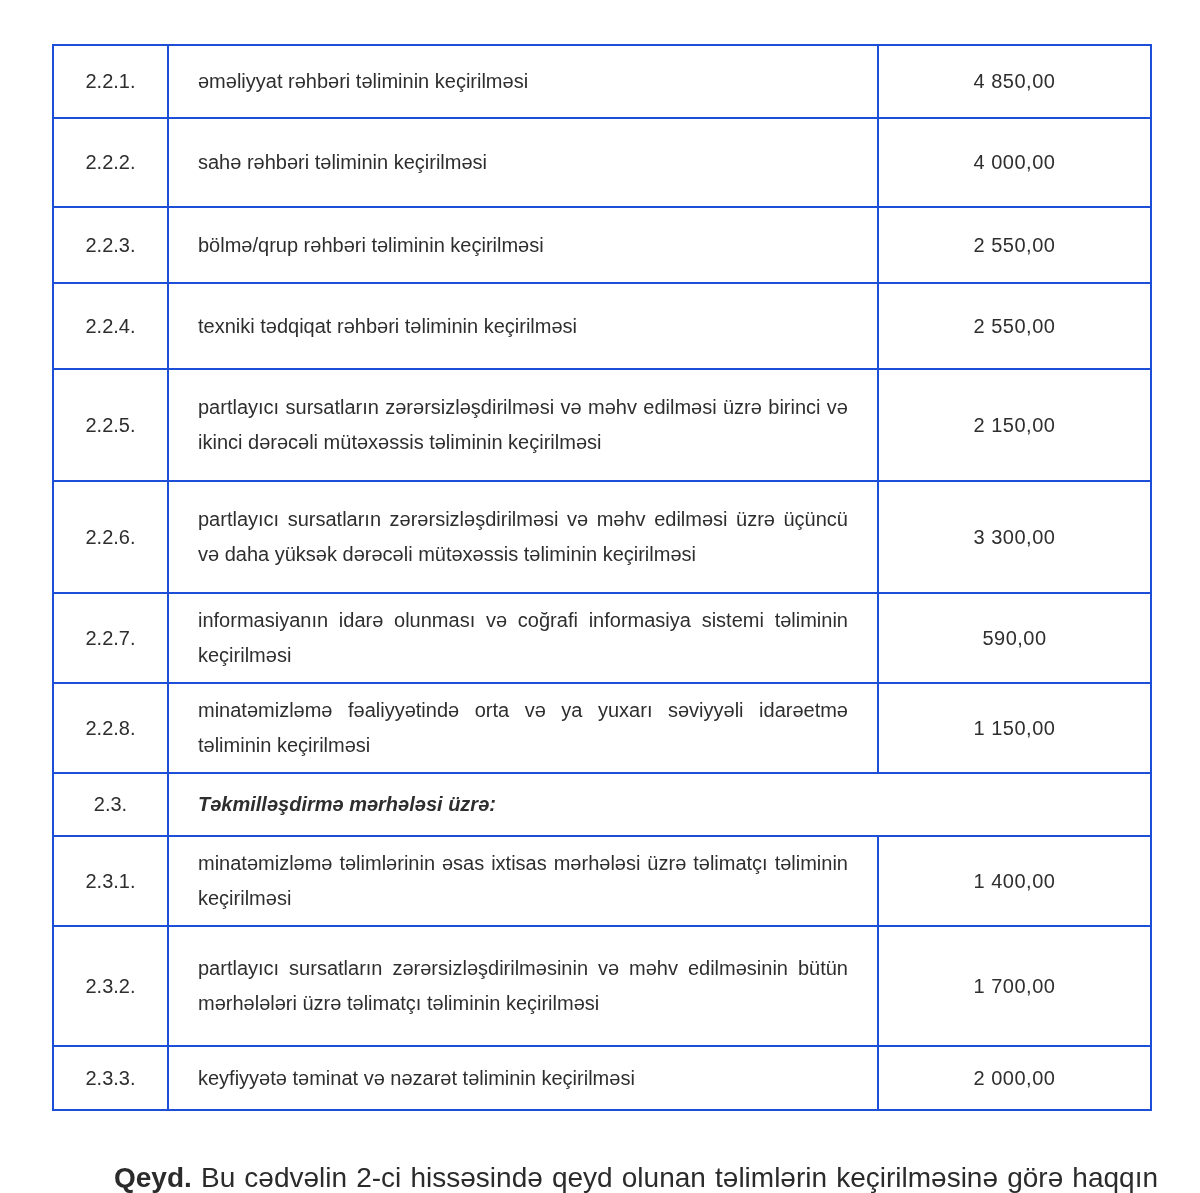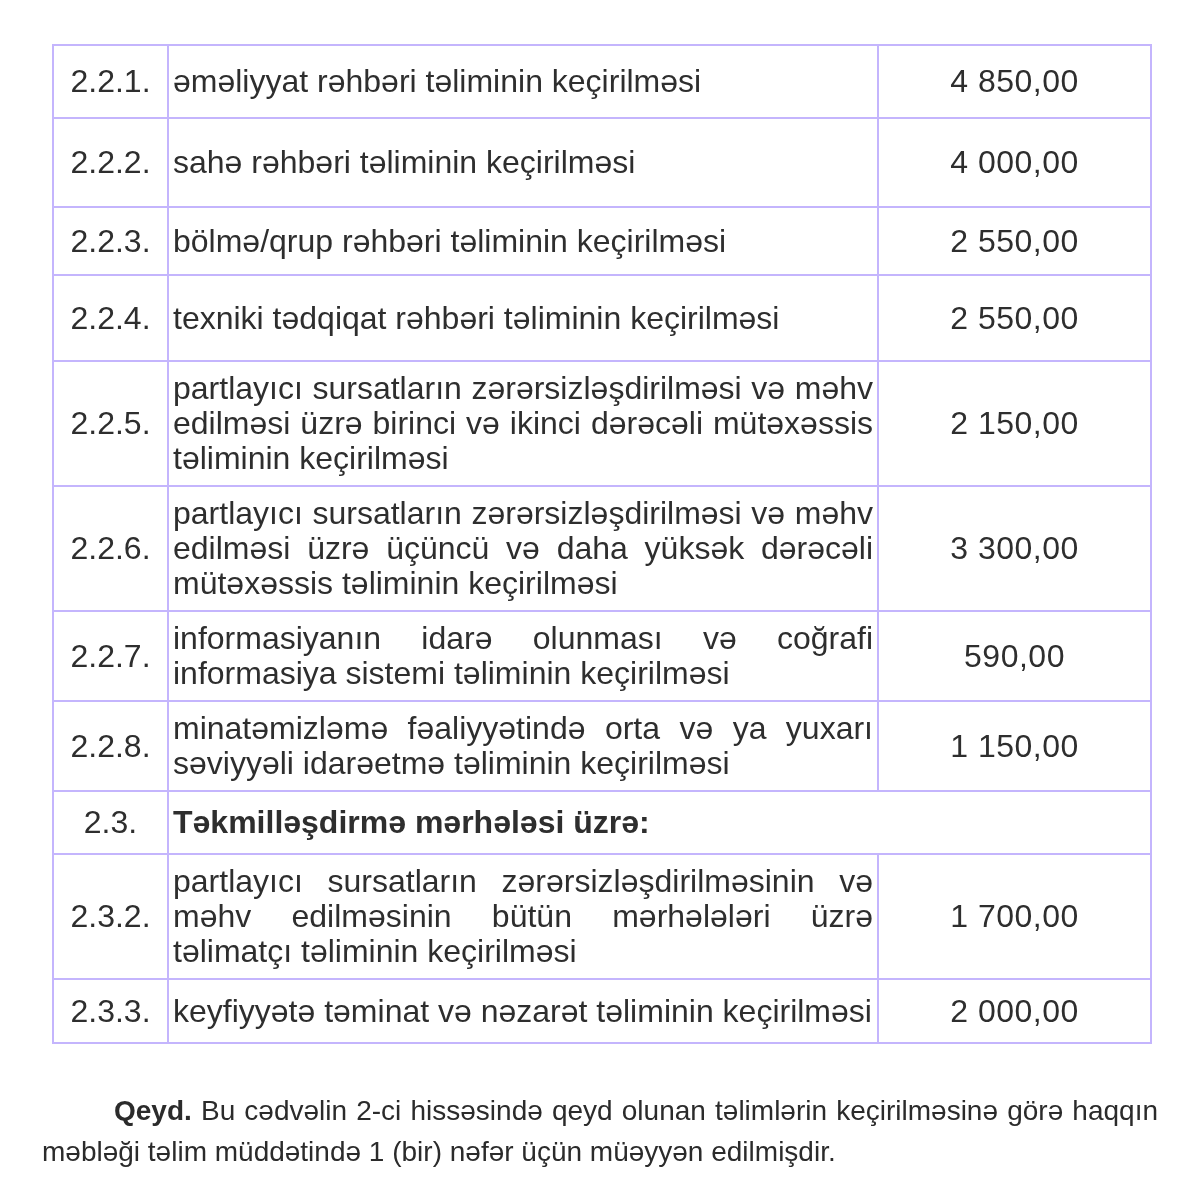--- a/index.html
+++ b/index.html
@@ -21,48 +21,49 @@
   }
   table.fees {
     border-collapse: collapse;
     width: 1098px;
     table-layout: fixed;
   }
   col.c-num   { width: 115px; }
   col.c-desc  { width: 710px; }
   col.c-price { width: 273px; }
   table.fees td {
-    border: 2px solid #c4b5fd;
-    font-size: 32px;
+    border: 2px solid #1d4ed8;
+    font-size: 20px;
     vertical-align: middle;
     box-sizing: border-box;
   }
   td.num {
     text-align: center;
     padding: 6px 4px;
   }
   td.desc {
     text-align: justify;
     text-justify: inter-word;
-    padding: 9px 4px;
+    padding: 9px 29px;
     line-height: 35px;
   }
   td.price {
     text-align: center;
     padding: 10px 8px;
     letter-spacing: 0.5px;
   }
   tr.section-row td.desc {
     font-weight: bold;
     text-align: left;
+    font-style: italic;
   }
   
   tr.h-r1  { height: 73px; }
   tr.h-r2  { height: 89px; }
-  tr.h-r3  { height: 68px; }
+  tr.h-r3  { height: 76px; }
   tr.h-r4  { height: 86px; }
   tr.h-r5  { height: 112px; }
   tr.h-r6  { height: 112px; }
   tr.h-r7  { height: 84px; }
   tr.h-r8  { height: 79px; }
   tr.h-r9  { height: 63px; }
   tr.h-r10 { height: 80px; }
   tr.h-r11 { height: 120px; }
   tr.h-r12 { height: 64px; }
 
@@ -130,20 +131,25 @@
       </tr>
       <tr class="h-r8">
         <td class="num">2.2.8.</td>
         <td class="desc">minatəmizləmə fəaliyyətində orta və ya yuxarı səviyyəli idarəetmə təliminin keçirilməsi</td>
         <td class="price">1 150,00</td>
       </tr>
       <tr class="h-r9 section-row">
         <td class="num">2.3.</td>
         <td class="desc" colspan="2">Təkmilləşdirmə mərhələsi üzrə:</td>
       </tr>
+      <tr class="h-r10">
+        <td class="num">2.3.1.</td>
+        <td class="desc">minatəmizləmə təlimlərinin əsas ixtisas mərhələsi üzrə təlimatçı təliminin keçirilməsi</td>
+        <td class="price">1 400,00</td>
+      </tr>
       <tr class="h-r11">
         <td class="num">2.3.2.</td>
         <td class="desc">partlayıcı sursatların zərərsizləşdirilməsinin və məhv edilməsinin bütün mərhələləri üzrə təlimatçı təliminin keçirilməsi</td>
         <td class="price">1 700,00</td>
       </tr>
       <tr class="h-r12">
         <td class="num">2.3.3.</td>
         <td class="desc">keyfiyyətə təminat və nəzarət təliminin keçirilməsi</td>
         <td class="price">2 000,00</td>
       </tr>

